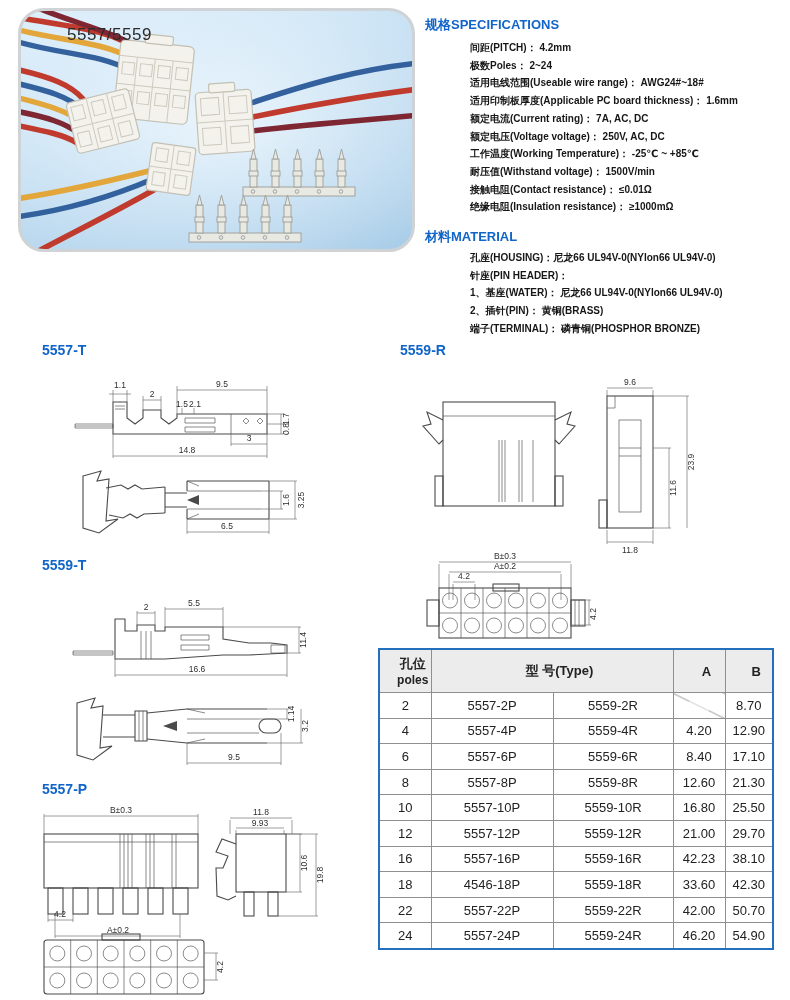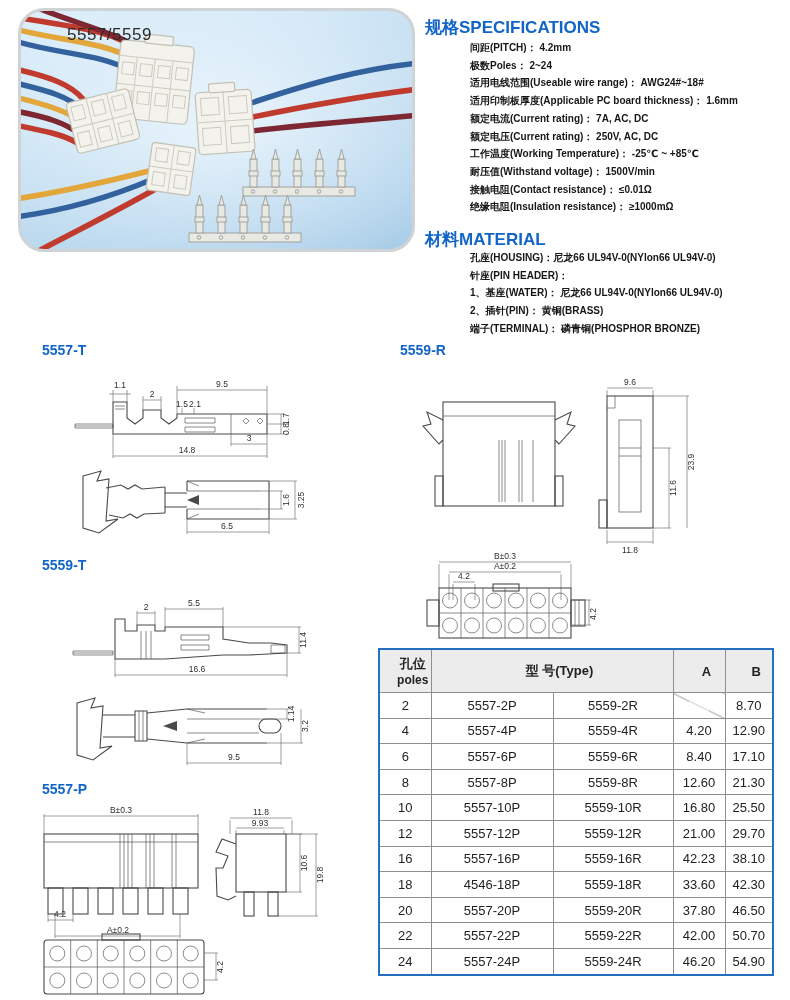--- a/index.html
+++ b/index.html
@@ -8,21 +8,21 @@
 
   
   .photo-panel{position:absolute;left:18px;top:8px;width:391px;height:238px;
     border:3px solid #cfd3d6;border-radius:26px;overflow:hidden;
     background:linear-gradient(160deg,#dceefb 0%,#c3def2 45%,#a9cde8 100%);}
   .photo-label{position:absolute;left:34px;top:14px;font-size:17px;color:#2b2b2b;
     letter-spacing:0.5px;margin-left:12px;}
   .photo-svg{position:absolute;left:0;top:0;}
 
   
-  .sec-heading{position:absolute;color:#1164c8;font-weight:bold;font-size:17px;}
+  .sec-heading{position:absolute;color:#1164c8;font-weight:bold;font-size:13px;}
   .spec-lines{position:absolute;width:360px;}
   .spec-line{font-size:10px;font-weight:bold;color:#161616;line-height:17.7px;padding-left:45px;}
 
   .draw-title{position:absolute;color:#1164c8;font-weight:bold;font-size:14px;}
 
   
   svg .o{fill:none;stroke:#4a4a4a;stroke-width:1.1;}
   svg .t{fill:none;stroke:#4a4a4a;stroke-width:0.65;}
   svg .d{fill:none;stroke:#6b6b6b;stroke-width:0.65;}
   svg .lbl{font-size:8.5px;fill:#2e2e2e;text-anchor:middle;font-family:"Liberation Sans",sans-serif;}
@@ -158,21 +158,21 @@
     <div class="photo-label">5557/5559</div>
   </div>
 
   <div class="sec-heading" style="left:425px;top:16px;">规格SPECIFICATIONS</div>
   <div class="spec-lines" style="left:425px;top:39px;">
     <div class="spec-line">间距(PITCH)： 4.2mm</div>
     <div class="spec-line">极数Poles： 2~24</div>
     <div class="spec-line">适用电线范围(Useable wire range)： AWG24#~18#</div>
     <div class="spec-line">适用印制板厚度(Applicable PC board thickness)： 1.6mm</div>
     <div class="spec-line">额定电流(Current rating)： 7A, AC, DC</div>
-    <div class="spec-line">额定电压(Current rating)： 250V, AC, DC</div>
+    <div class="spec-line">额定电压(Voltage voltage)： 250V, AC, DC</div>
     <div class="spec-line">工作温度(Working Temperature)： -25℃ ~ +85℃</div>
     <div class="spec-line">耐压值(Withstand voltage)： 1500V/min</div>
     <div class="spec-line">接触电阻(Contact resistance)： ≤0.01Ω</div>
     <div class="spec-line">绝缘电阻(Insulation resistance)： ≥1000mΩ</div>
   </div>
 
   <div class="sec-heading" style="left:425px;top:228px;">材料MATERIAL</div>
   <div class="spec-lines" style="left:425px;top:249px;">
     <div class="spec-line">孔座(HOUSING)：尼龙66 UL94V-0(NYlon66 UL94V-0)</div>
     <div class="spec-line">针座(PIN HEADER)：</div>
@@ -421,27 +421,20 @@
           <td>38.10</td>
         </tr>
       <tr>
           <td>18</td>
           <td>4546-18P</td>
           <td>5559-18R</td>
           <td>33.60</td>
           <td>42.30</td>
         </tr>
       <tr>
-          <td>20</td>
-          <td>5557-20P</td>
-          <td>5559-20R</td>
-          <td>37.80</td>
-          <td>46.50</td>
-        </tr>
-      <tr>
           <td>22</td>
           <td>5557-22P</td>
           <td>5559-22R</td>
           <td>42.00</td>
           <td>50.70</td>
         </tr>
       <tr>
           <td>24</td>
           <td>5557-24P</td>
           <td>5559-24R</td>

